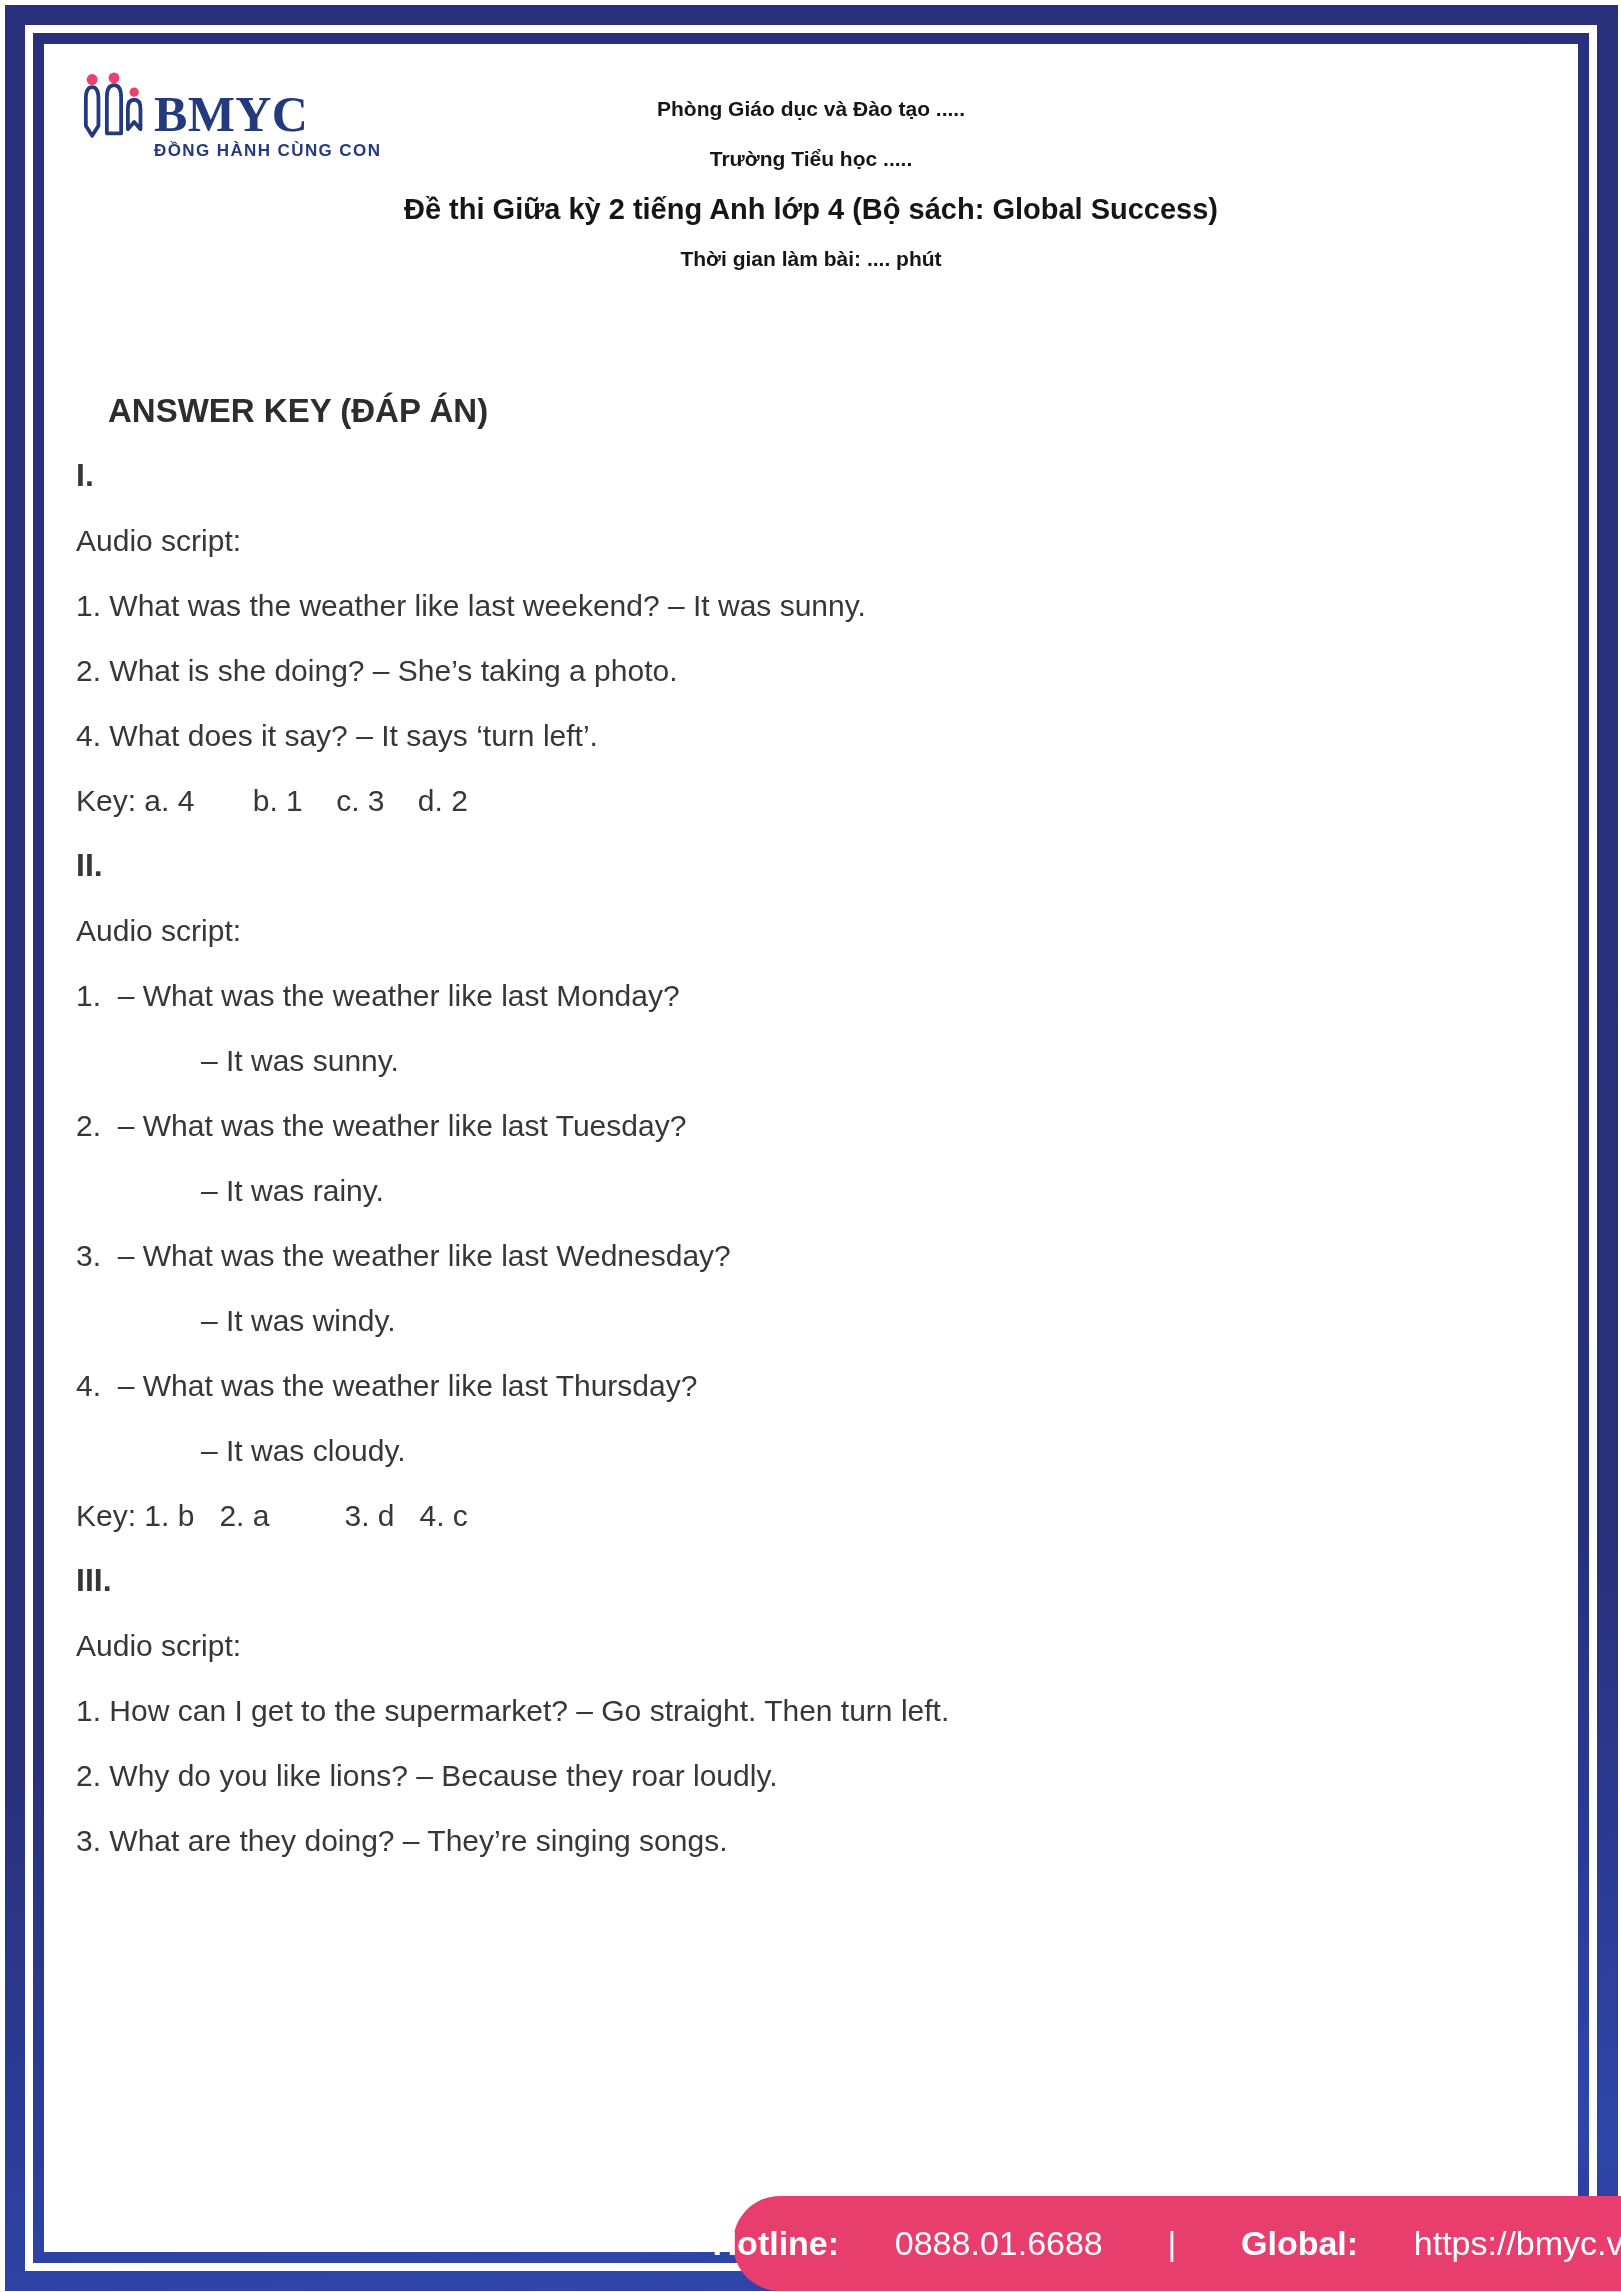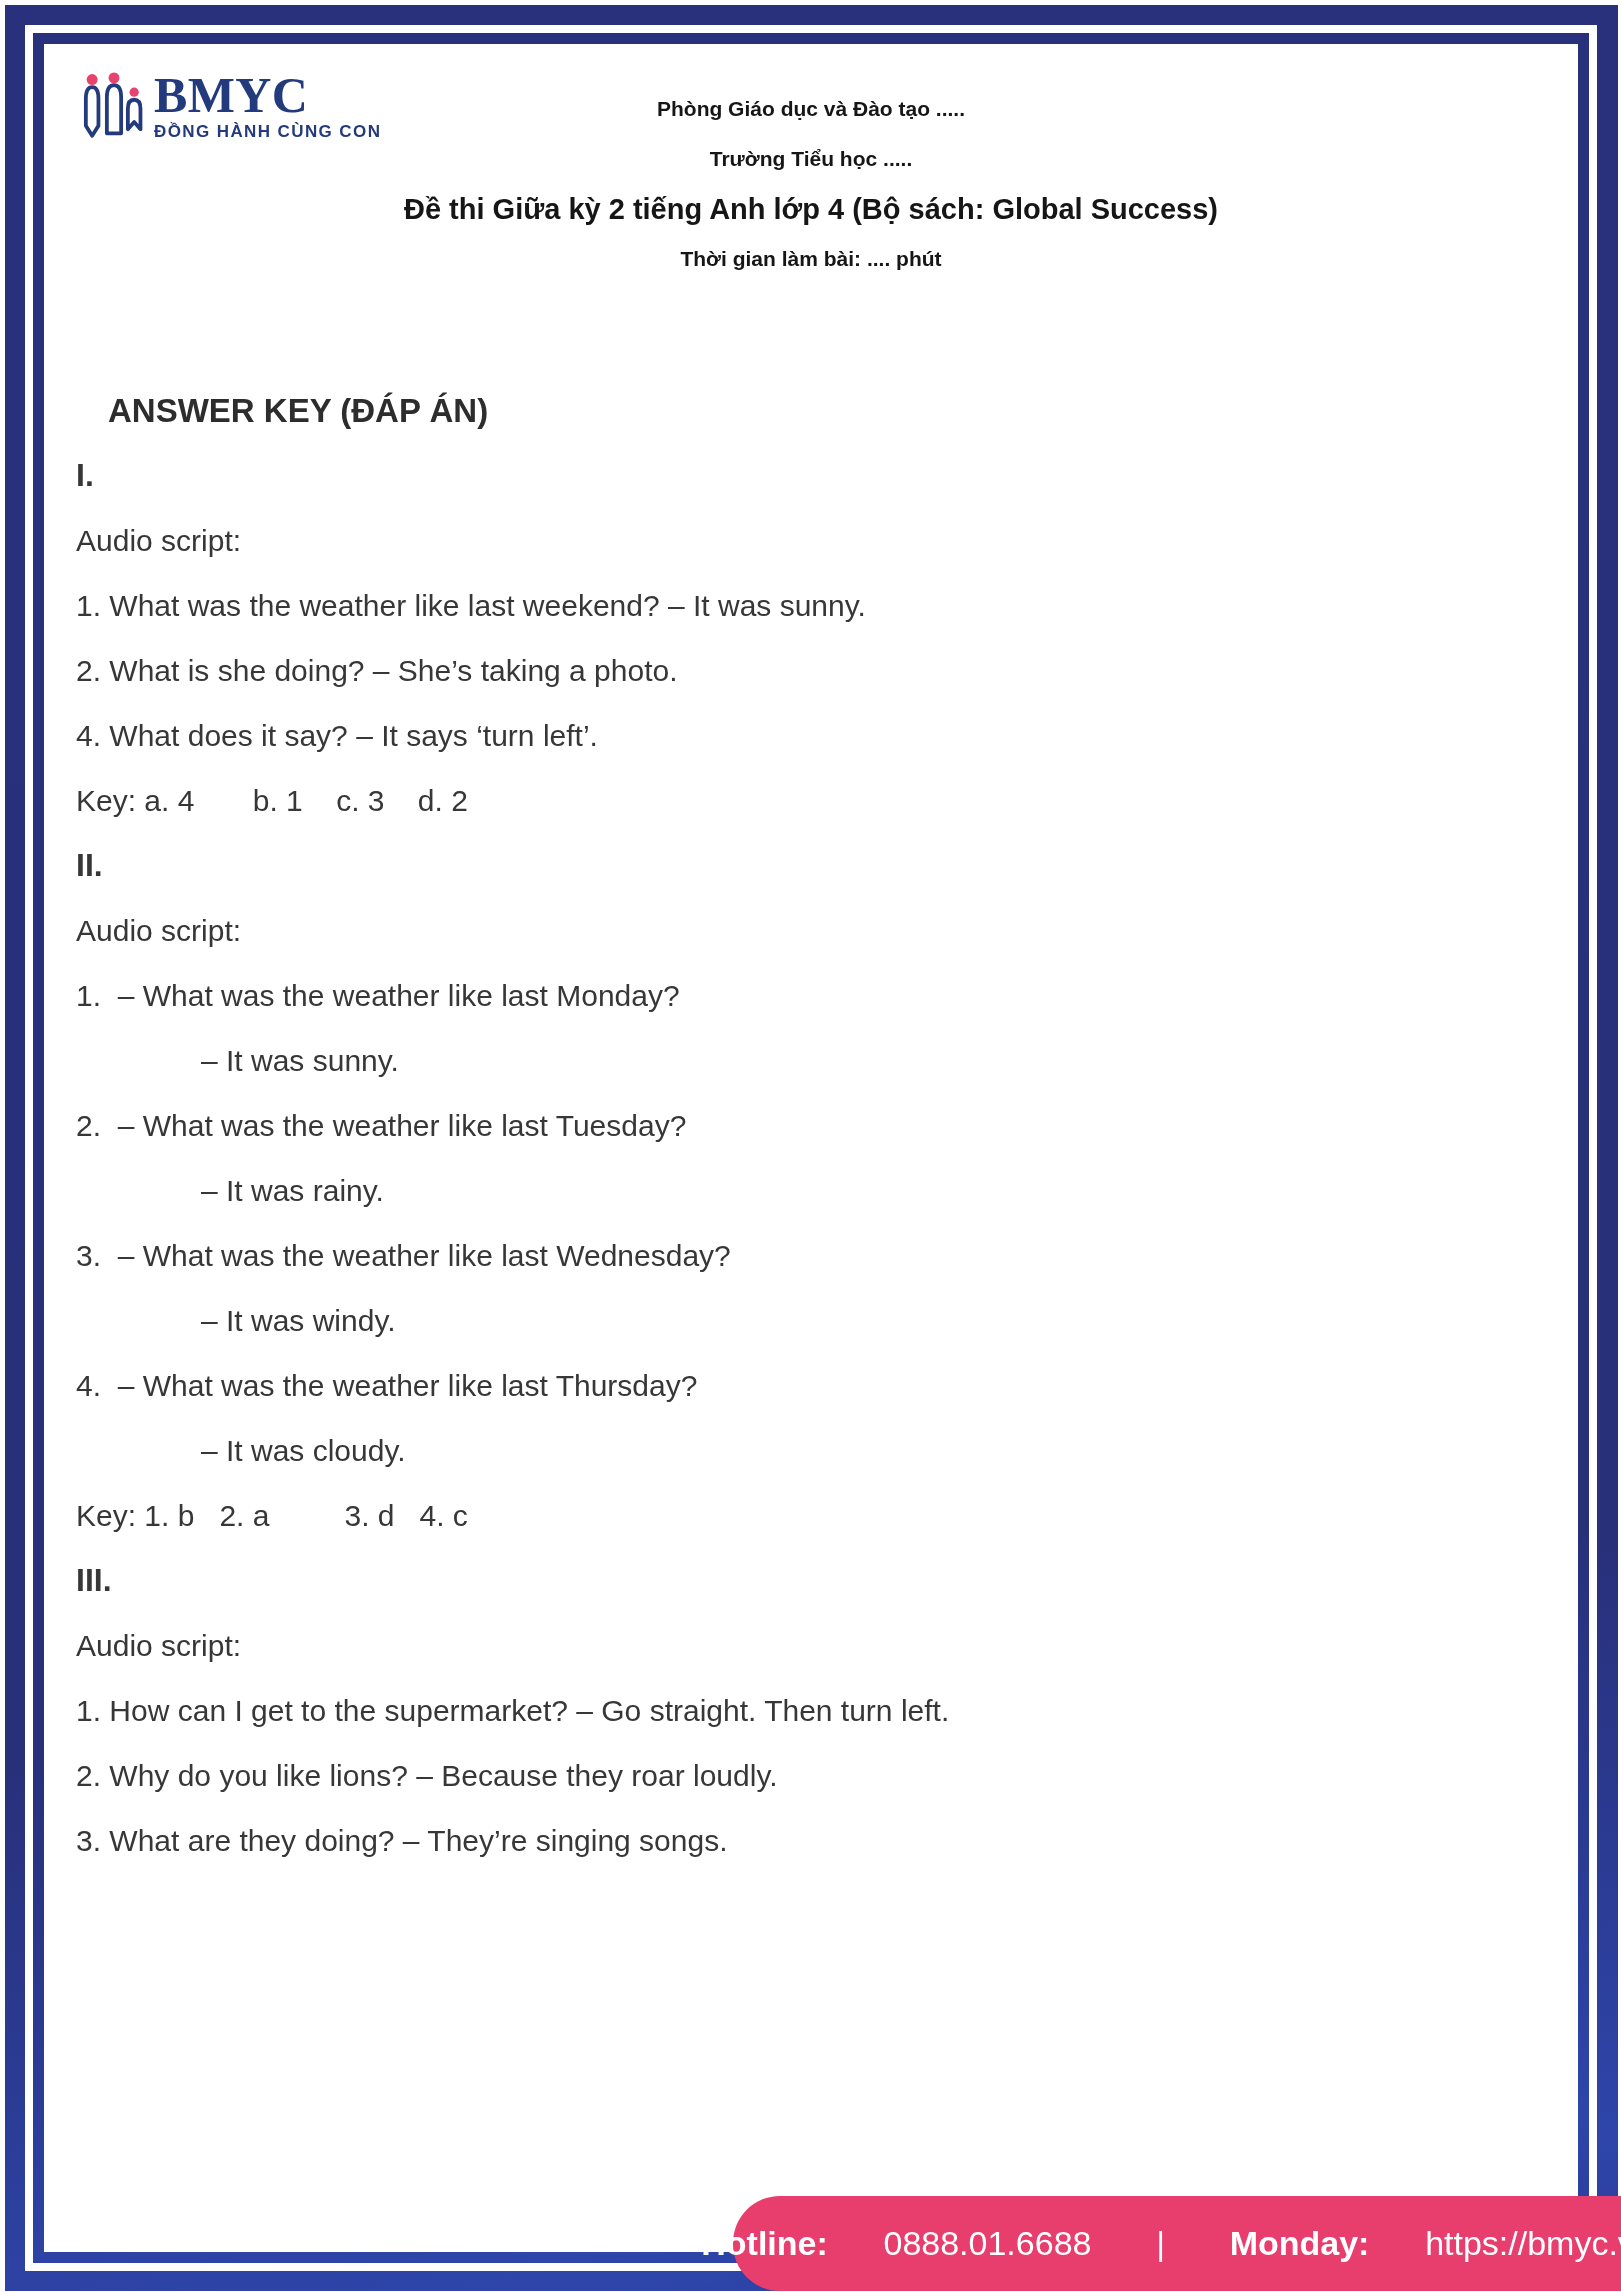--- a/index.html
+++ b/index.html
@@ -12,21 +12,21 @@
   .frame-band  { position:absolute; inset:4.5px 4.5px 1.8px 4.5px;
                  background:linear-gradient(172deg,#29317d 0%,#28307a 70%,#2e45aa 94%,#2b3c97 100%); }
   .frame-gap   { position:absolute; inset:25px 25px 22.4px 25px; background:#ffffff; }
   .frame-inner { position:absolute; inset:33px 33px 30px 33px;
                  background:linear-gradient(172deg,#29317d 0%,#28307a 70%,#2e45aa 94%,#2b3c97 100%); }
   .content-bg  { position:absolute; inset:44px 44px 41px 44px; background:#ffffff; }
 
   
   .logo { position:absolute; left:82px; top:70px; display:flex; align-items:flex-start; gap:8px; z-index:2; }
   .logo svg { display:block; margin-top:1.8px; }
-  .logo-text { display:flex; flex-direction:column; margin-top:4px; }
+  .logo-text { display:flex; flex-direction:column; margin-top:23px; }
   .logo-brand {
     font-family:"Liberation Serif","DejaVu Serif",serif; font-weight:bold;
     font-size:50px; line-height:43px; color:#233b7d; letter-spacing:0.4px;
   }
   .logo-tagline {
     font-size:17px; font-weight:bold; color:#233b7d;
     letter-spacing:1.4px; margin-top:4.5px; white-space:nowrap;
   }
 
   
@@ -111,18 +111,18 @@
     <p>Audio script:</p>
     <p>1. How can I get to the supermarket? – Go straight. Then turn left.</p>
     <p>2. Why do you like lions? – Because they roar loudly.</p>
     <p>3. What are they doing? – They’re singing songs.</p>
   </div>
 
   <div class="footer">
     <span class="fw-b">Hotline:</span>
     <span class="val">0888.01.6688</span>
     <span class="sep">|</span>
-    <span class="fw-b">Monday:</span>
+    <span class="fw-b">Global:</span>
     <span class="val">https://bmyc.vn</span>
   </div>
 
 </div>
 
 
 </body></html>

